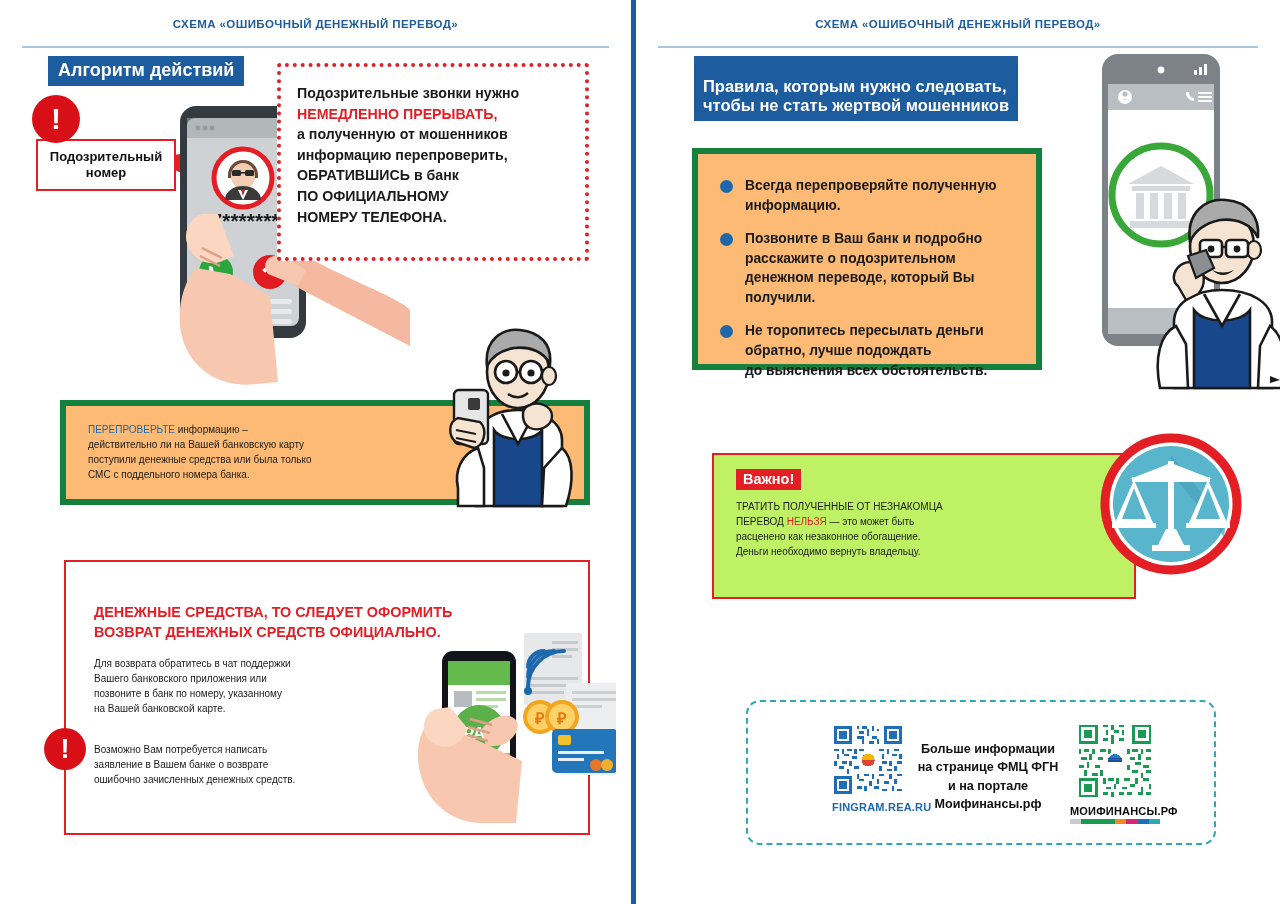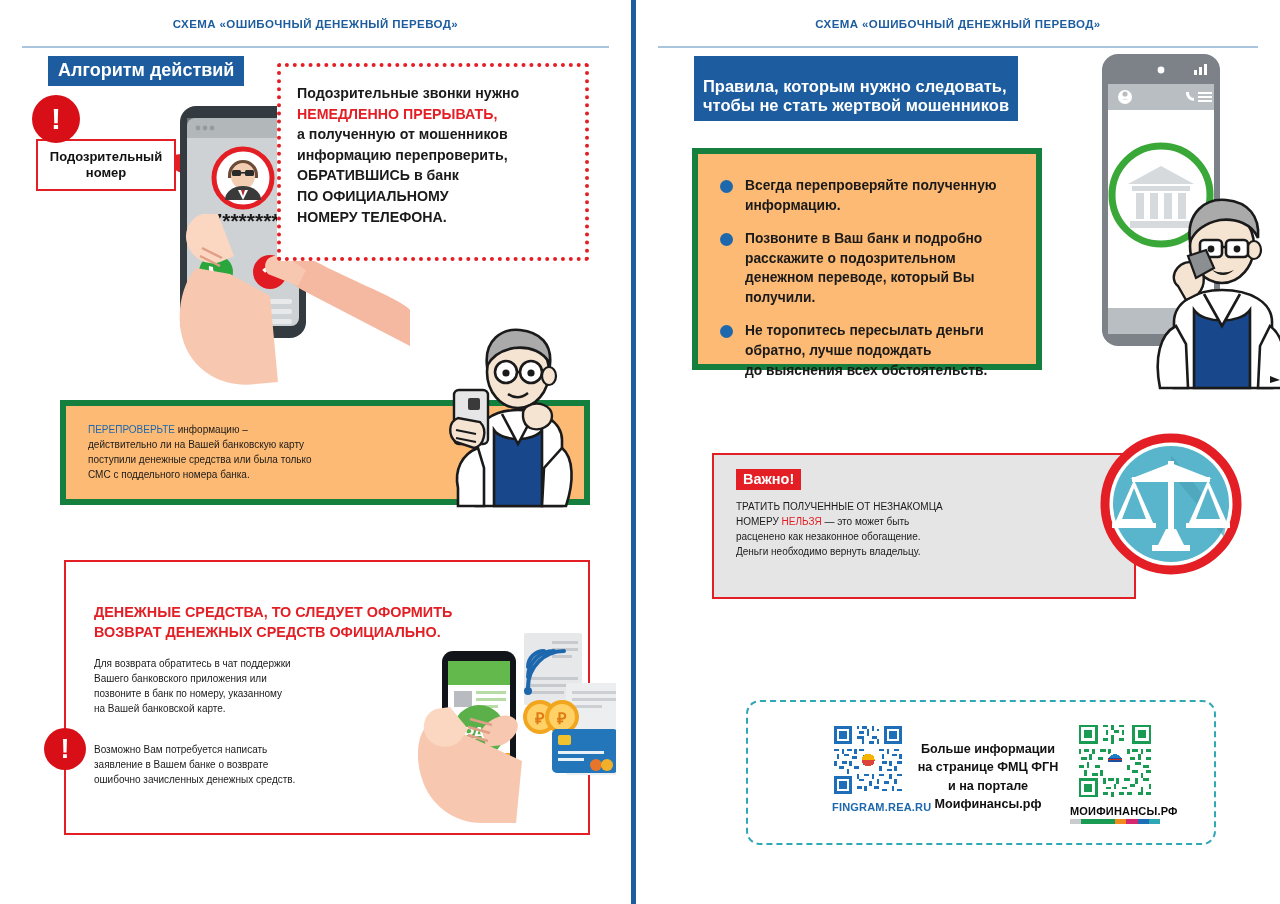--- a/index.html
+++ b/index.html
@@ -57,21 +57,21 @@
   .red-cap{ color:#e31e24; }
 
   
   .box-blue{
     position:absolute; border:6px solid #15803d; background:#fdba74;
   }
   .box-red{
     position:absolute; border:2.5px solid #e31e24; background:#fff;
   }
   .box-red-thin{
-    position:absolute; border:2px solid #e31e24; background:#e5e5e5;
+    position:absolute; border:2px solid #e31e24; background:#bef264;
   }
 
   .body-txt{ font-size:10px; line-height:1.5; font-weight:normal; color:#1a1a1a; }
   .blue-word{ color:#1d68ad; }
 
   
   .callout{
     position:absolute; border:2.5px solid #e31e24; background:#fff;
     display:flex; align-items:center; justify-content:center; text-align:center;
     font-weight:bold; font-size:13px; line-height:1.25; color:#111;
@@ -416,21 +416,21 @@
 
       <path d="M122,136 C136,146 140,170 134,198 L110,198 L112,156 Z" fill="#ffffff" stroke="#1a1a1a" stroke-width="2.6"></path>
       <path d="M122,186 l10,4 l-10,3 z" fill="#1a1a1a"></path>
     </svg>
 
     <div class="box-red-thin" style="left:76px; top:453px; width:424px; height:146px;">
       <div style="padding:14px 0 0 22px;">
         <span class="vazhno">Важно!</span>
         <div class="body-txt" style="margin-top:9px;">
           <span>ТРАТИТЬ ПОЛУЧЕННЫЕ ОТ НЕЗНАКОМЦА</span><br>
-          <span>НОМЕРУ </span><span class="red-cap">НЕЛЬЗЯ</span><span> — это может быть</span><br>
+          <span>ПЕРЕВОД </span><span class="red-cap">НЕЛЬЗЯ</span><span> — это может быть</span><br>
           <span>расценено как незаконное обогащение.</span><br>
           <span>Деньги необходимо вернуть владельцу.</span>
         </div>
       </div>
     </div>
 
     <svg class="ill" style="left:464px; top:433px; z-index:6;" width="142" height="142" viewBox="0 0 142 142">
       <circle cx="71" cy="71" r="66" fill="#ffffff" stroke="#e31e24" stroke-width="9"></circle>
       <circle cx="71" cy="71" r="58" fill="#59b5cc"></circle>
       <path d="M71,22 L126,90 L124,104 L71,40 Z" fill="#4ba2b8" opacity=".7"></path>

